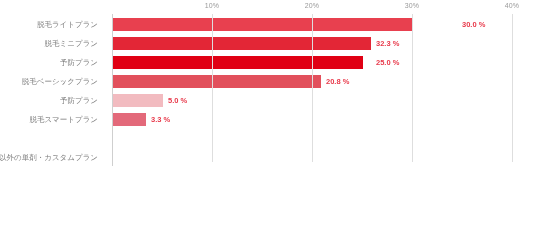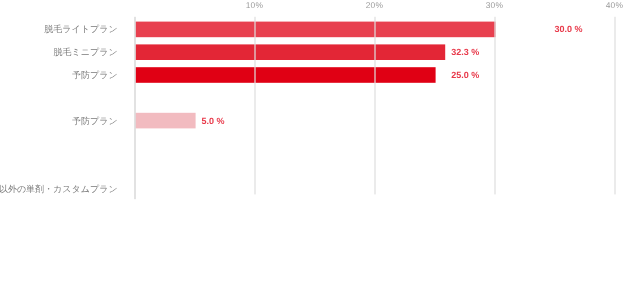--- a/index.html
+++ b/index.html
@@ -90,25 +90,39 @@
           <div class="bar-value" style="left: 258px;">32.3 %</div>
         </div>
       </div>
       <div class="row" style="top: 39px;">
         <div class="cat-label">予防プラン</div>
         <div class="bar-wrap">
           <div class="bar" style="width: 250px; background: rgb(224, 0, 20);"></div>
           <div class="bar-value" style="left: 258px;">25.0 %</div>
         </div>
       </div>
+      <div class="row" style="top: 58px;">
+        <div class="cat-label">脱毛ベーシックプラン</div>
+        <div class="bar-wrap">
+          <div class="bar" style="width: 208px; background: rgb(226, 80, 92);"></div>
+          <div class="bar-value" style="left: 208px;">20.8 %</div>
+        </div>
+      </div>
       <div class="row" style="top: 77px;">
         <div class="cat-label">予防プラン</div>
         <div class="bar-wrap">
           <div class="bar" style="width: 50px; background: rgb(242, 187, 192);"></div>
           <div class="bar-value" style="left: 50px;">5.0 %</div>
+        </div>
+      </div>
+      <div class="row" style="top: 96px;">
+        <div class="cat-label">脱毛スマートプラン</div>
+        <div class="bar-wrap">
+          <div class="bar" style="width: 33px; background: rgb(227, 105, 122);"></div>
+          <div class="bar-value" style="left: 33px;">3.3 %</div>
         </div>
       </div>
       <div class="row" style="top: 134px;">
         <div class="cat-label">上記以外の単剤・カスタムプラン</div>
         <div class="bar-wrap"></div>
       </div>
     </div>
   <div class="axis-line"></div>
 
 <div class="gridline" style="left: 212px;"></div>

